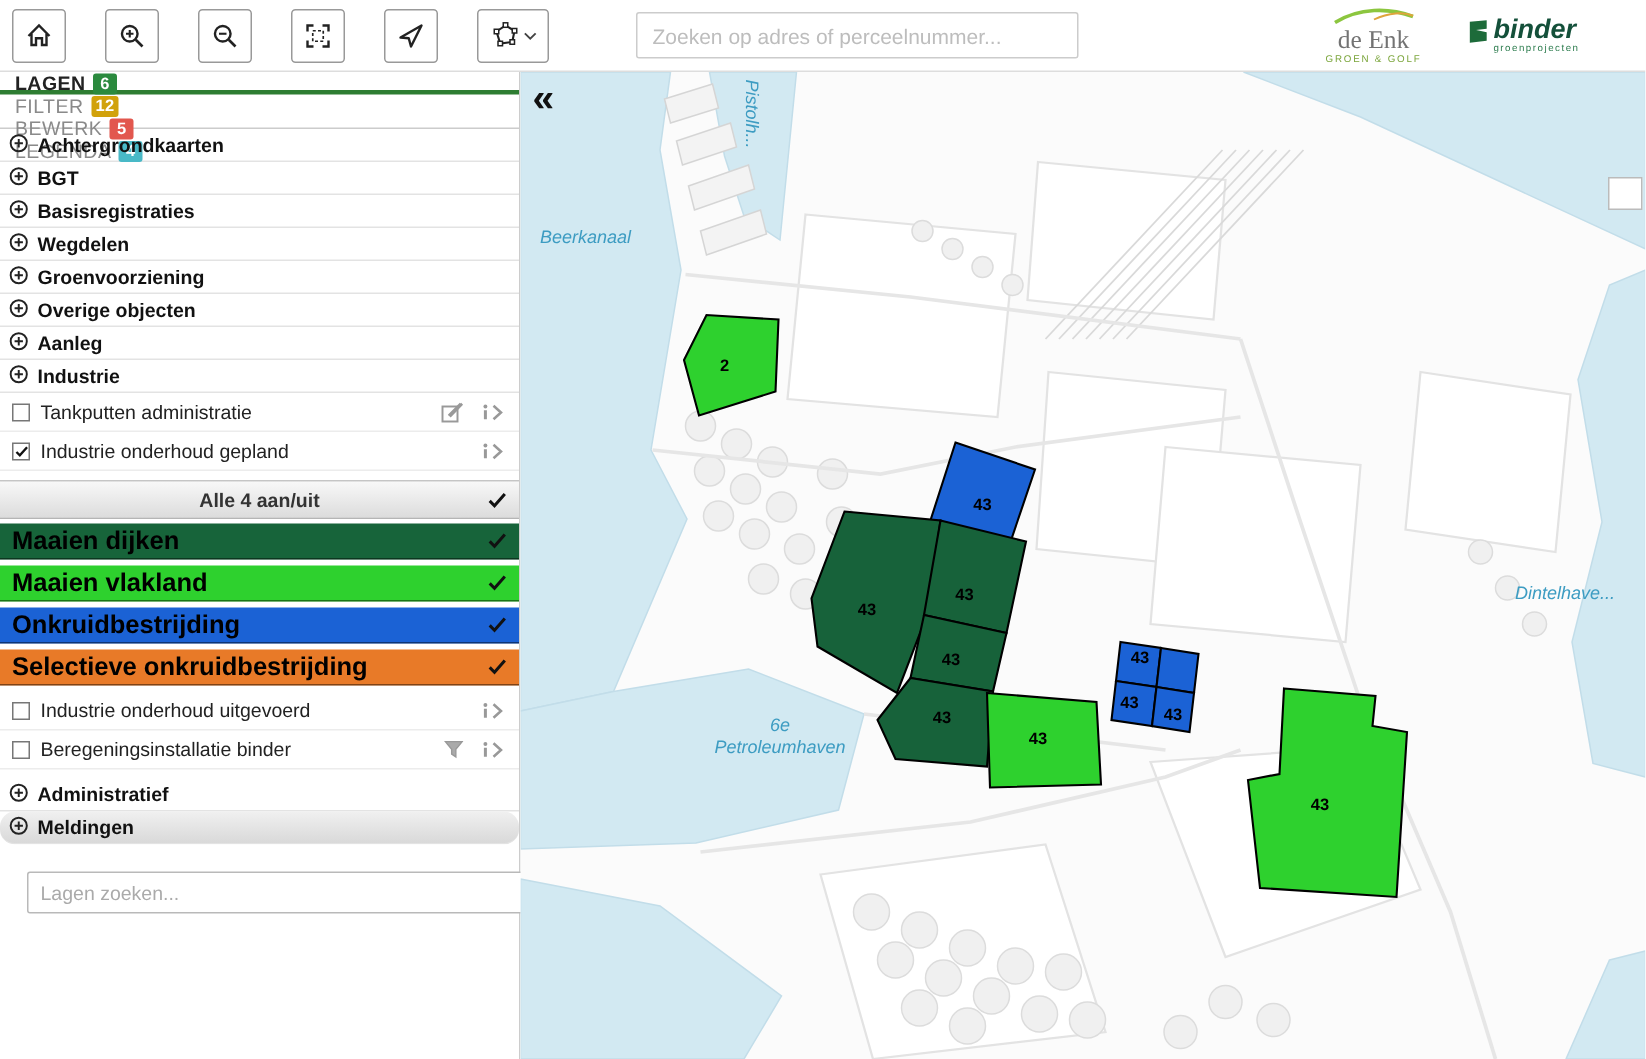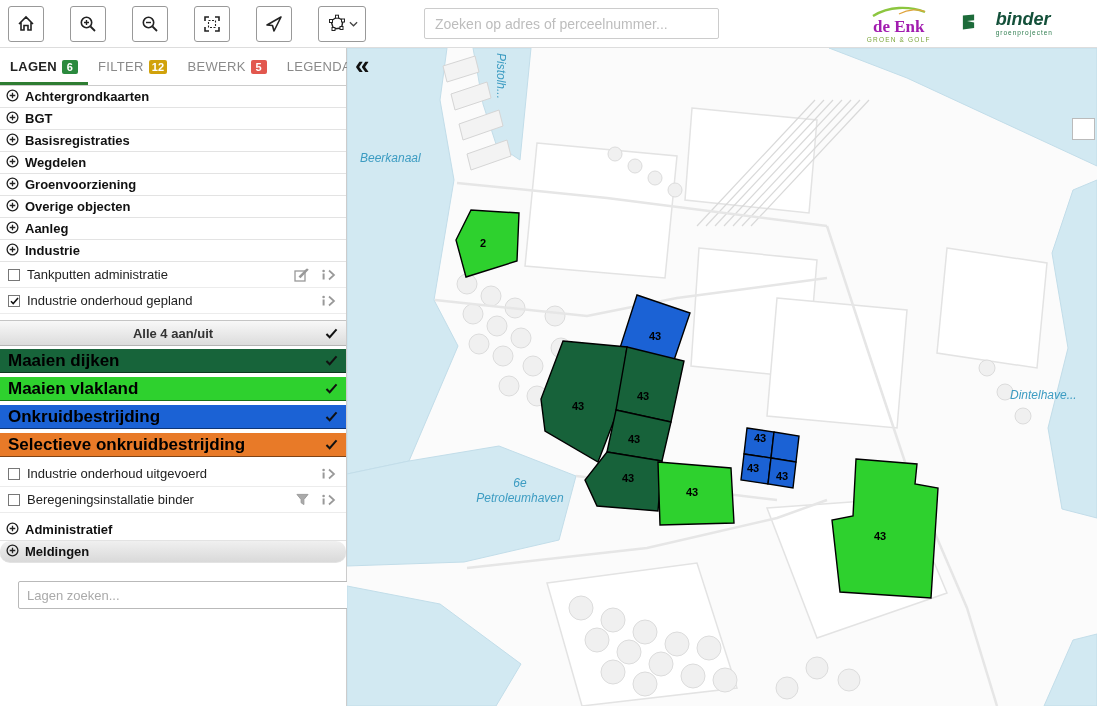--- a/index.html
+++ b/index.html
@@ -8,30 +8,30 @@
 
   
   .toolbar { position:absolute; left:0; top:0; width:1097px; height:48px; background:#fff; border-bottom:1px solid #ddd; display:flex; align-items:center; padding-left:8px; }
   .tbtn { width:36px; height:36px; min-width:36px; background:#fff; border:1px solid #999; border-radius:3px; display:flex; align-items:center; justify-content:center; margin-right:26px; cursor:pointer; }
   .tbtn.wide { width:48px; min-width:48px; gap:2px; }
   .tbtn svg { display:block; }
   .search-box { margin-left:32px; width:295px; height:31px; border:1px solid #ccc; border-radius:2px; padding:0 10px; font-size:14px; color:#c2410c; font-family:"Liberation Sans",sans-serif; }
   .search-box::placeholder { color:#bdbdbd; }
   .logos { margin-left:auto; display:flex; align-items:center; gap:30px; padding-right:44px; }
   .logo-deenk { text-align:center; line-height:1; }
-  .logo-deenk .name { font-family:"Liberation Serif",serif; font-size:17px; color:#a21caf; font-weight:bold; margin-top:-2px; }
+  .logo-deenk .name { font-family:"Liberation Serif",serif; font-size:17px; color:#737373; font-weight:normal; margin-top:-2px; }
   .logo-deenk .tagline { font-size:6.5px; letter-spacing:1.2px; color:#7aa53a; margin-top:2px; }
-  .logo-binder { display:flex; align-items:center; gap:20px; }
+  .logo-binder { display:flex; align-items:center; gap:3px; }
   .logo-binder .txt { line-height:1; }
   .logo-binder .name { font-style:italic; font-weight:bold; font-size:18px; color:#14503a; }
   .logo-binder .tagline { font-size:6.5px; letter-spacing:1px; color:#2e7d4f; margin-top:2px; }
 
   
   .sidebar { position:absolute; left:0; top:48px; width:347px; height:658px; background:#fff; border-right:1px solid #ccc; }
-  .tabs { height:38px; display:flex; align-items:stretch; border-bottom:1px solid #ccc; }
+  .tabs { height:38px; display:flex; align-items:stretch; border-bottom:1px solid #ccc;flex-direction:column; }
   .tab { display:flex; align-items:center; gap:5px; padding:0 10px; font-size:13px; color:#8a8a8a; letter-spacing:.3px; cursor:pointer; }
   .tab.active { color:#222; font-weight:bold; box-shadow:inset 0 -3px 0 #2e7d32; }
   .badge { display:inline-block; min-width:16px; padding:1px 3px; border-radius:2px; color:#fff; font-size:11px; font-weight:bold; text-align:center; }
 
   .group-row { display:flex; align-items:center; gap:6px; height:22px; padding:0 6px; border-bottom:1px solid #e3e3e3; font-size:13px; font-weight:bold; color:#111; cursor:pointer; }
   .group-row.shaded { background:linear-gradient(#f0f0f0,#d9d9d9);border-radius:10px; }
   .child-row { display:flex; align-items:center; gap:7px; height:26px; padding:0 6px 0 8px; border-bottom:1px solid #ececec; font-size:13px; color:#222; cursor:pointer; }
   .checkbox { width:12px; height:12px; min-width:12px; border:1px solid #777; background:#fff; display:flex; align-items:center; justify-content:center; cursor:pointer; }
   .row-icons { margin-left:auto; display:flex; align-items:center; gap:12px; padding-right:4px; }
   .row-icons svg { display:block; }

